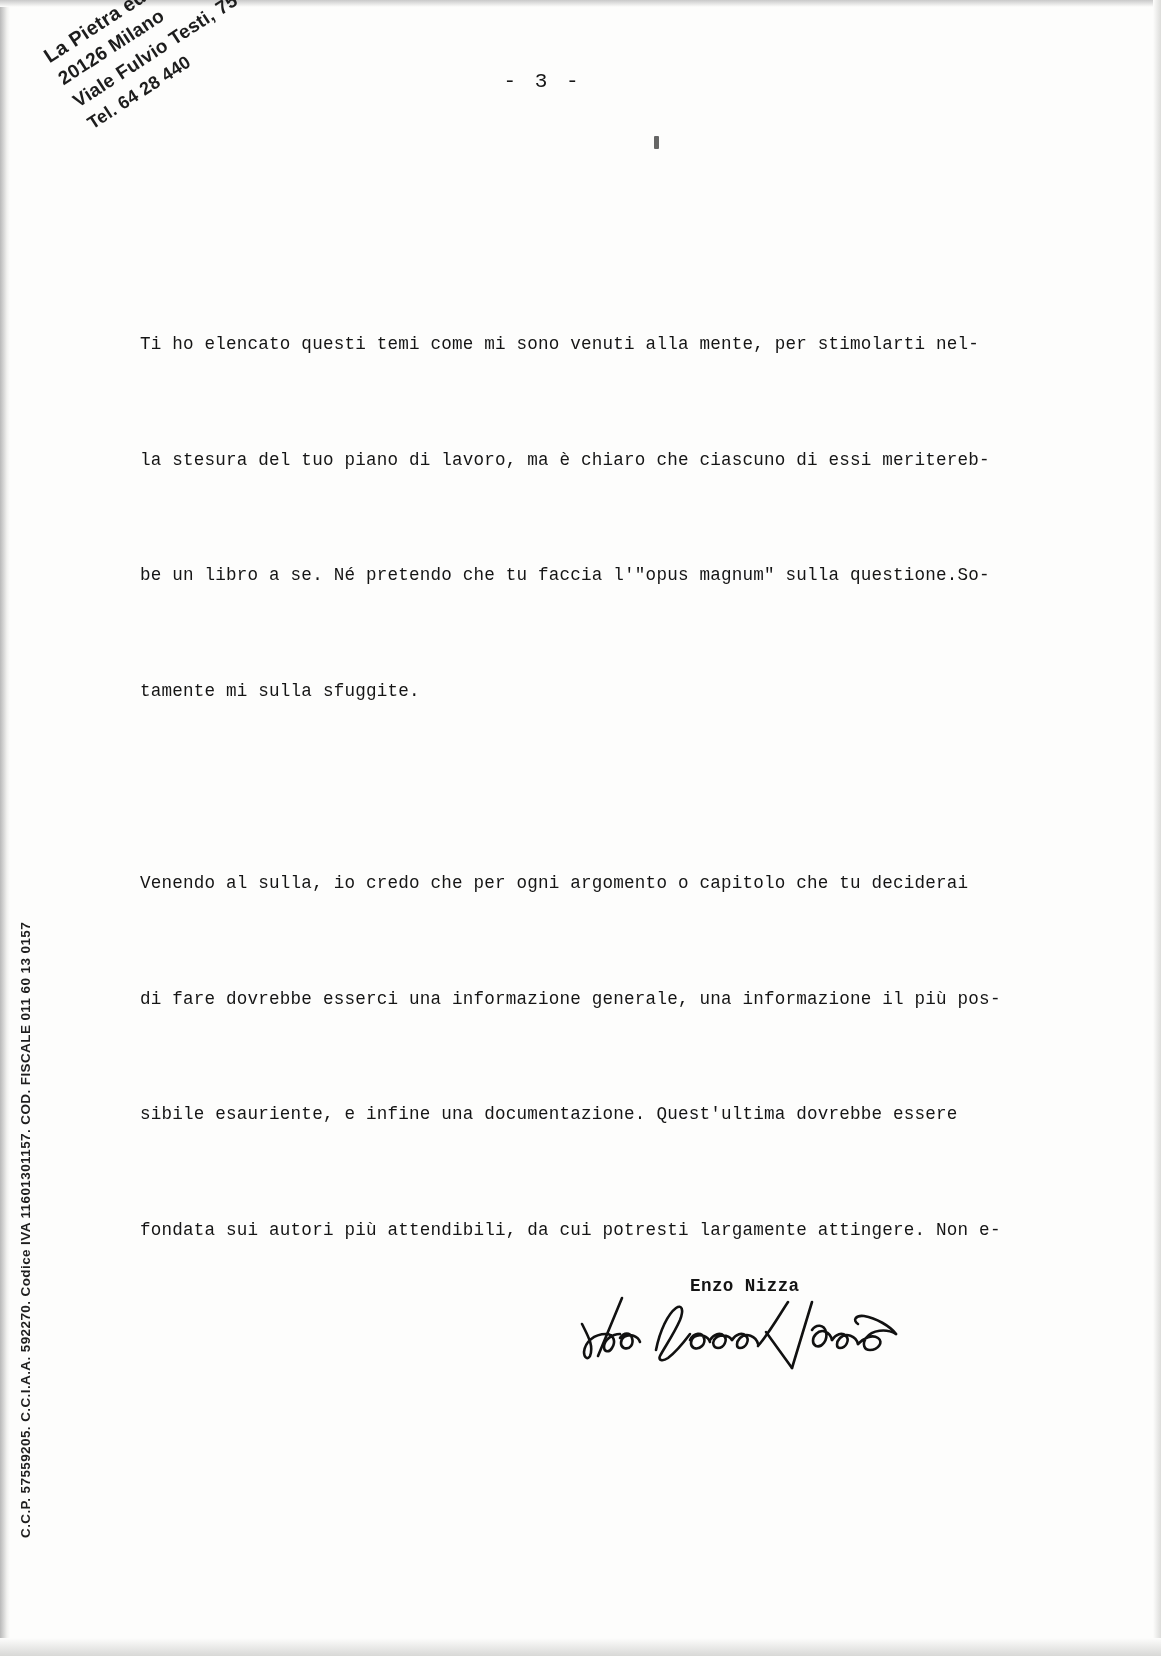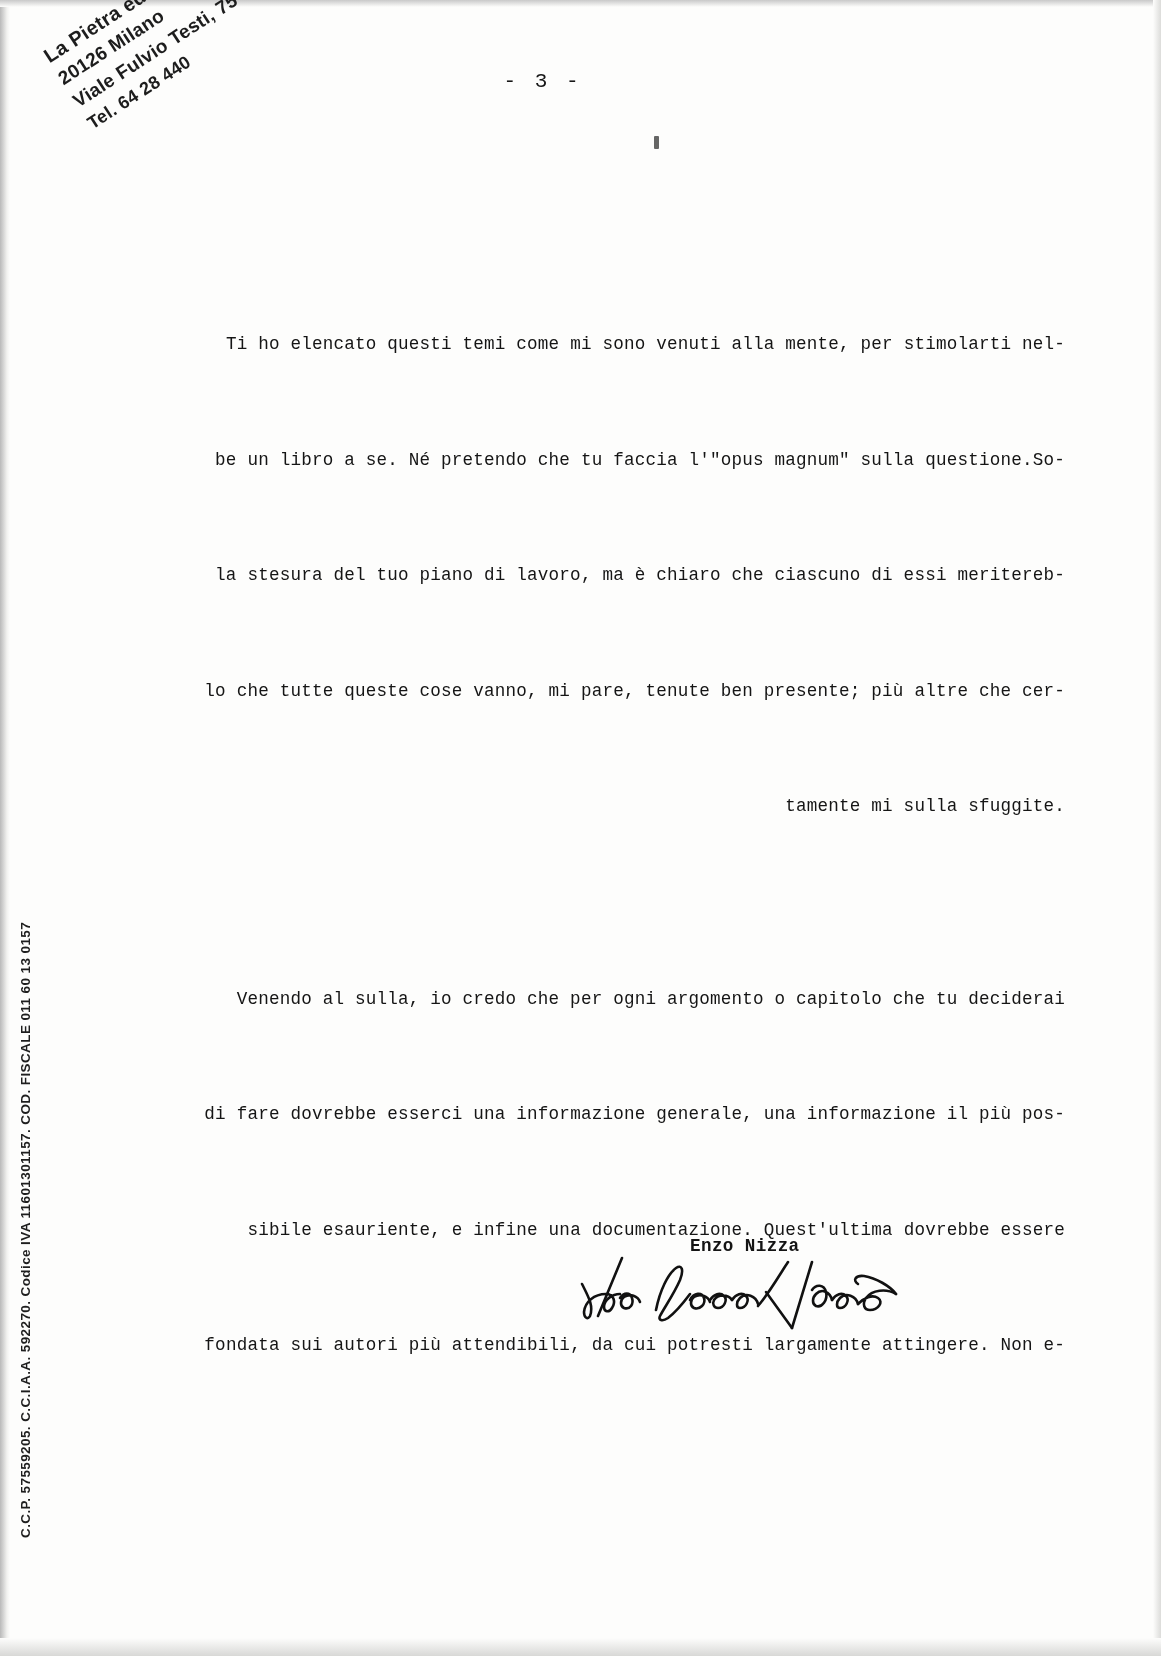--- a/index.html
+++ b/index.html
@@ -118,27 +118,27 @@
     font-size: 17.6px;
     line-height: 38.5px;
     color: #151515;
     letter-spacing: 0.2px;
   }
   .para {
     margin: 0 0 0 0;
     white-space: pre-wrap;
     text-align: left;
   }
-  .para .ln { display: block; text-align: right; }
+  .para .ln { display: block; }
 
   
   .sign-block {
     position: absolute;
     left: 560px;
-    top: 1236px;
+    top: 1276px;
     width: 440px;
     height: 110px;
   }
   .sign-name {
     position: absolute;
     left: 130px;
     top: 0px;
     font-family: "Liberation Mono", monospace;
     font-weight: bold;
     font-size: 17.6px;
@@ -173,23 +173,22 @@
   </div>
 
   <div class="speck"></div>
 
   <div class="fineprint">C.C.P. 57559205.  C.C.I.A.A.  592270.  Codice IVA  11601301157.   COD.  FISCALE  011 60 13 0157</div>
 
   <div class="body-text">
 
     <p class="para">
       <span class="ln first">Ti ho elencato questi temi come mi sono venuti alla mente, per stimolarti nel-</span>
+      <span class="ln">la stesura del tuo piano di lavoro, ma è chiaro che ciascuno di essi meritereb-</span>
       <span class="ln">be un libro a se. Né pretendo che tu faccia l'"opus magnum" sulla questione.So-</span>
-      <span class="ln">la stesura del tuo piano di lavoro, ma è chiaro che ciascuno di essi meritereb-</span>
-      <span class="ln">lo che tutte queste cose vanno, mi pare, tenute ben presente; più altre che cer-</span>
       <span class="ln">tamente mi sulla sfuggite.</span>
     </p>
 
     <p class="para">
       <span class="ln first">Venendo al sulla, io credo che per ogni argomento o capitolo che tu deciderai</span>
       <span class="ln">di fare dovrebbe esserci una informazione generale, una informazione il più pos-</span>
       <span class="ln">sibile esauriente, e infine una documentazione. Quest'ultima dovrebbe essere</span>
       <span class="ln">fondata sui autori più attendibili, da cui potresti largamente attingere. Non e-</span>
     </p>
 

